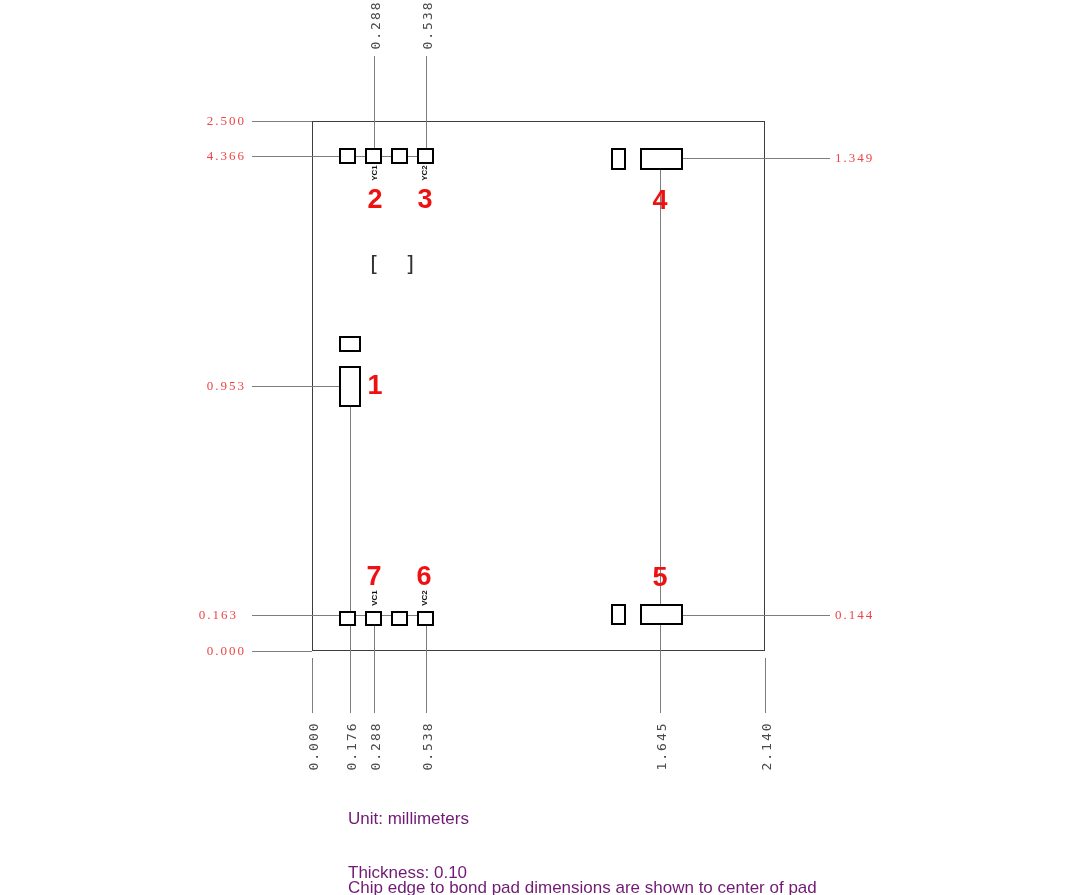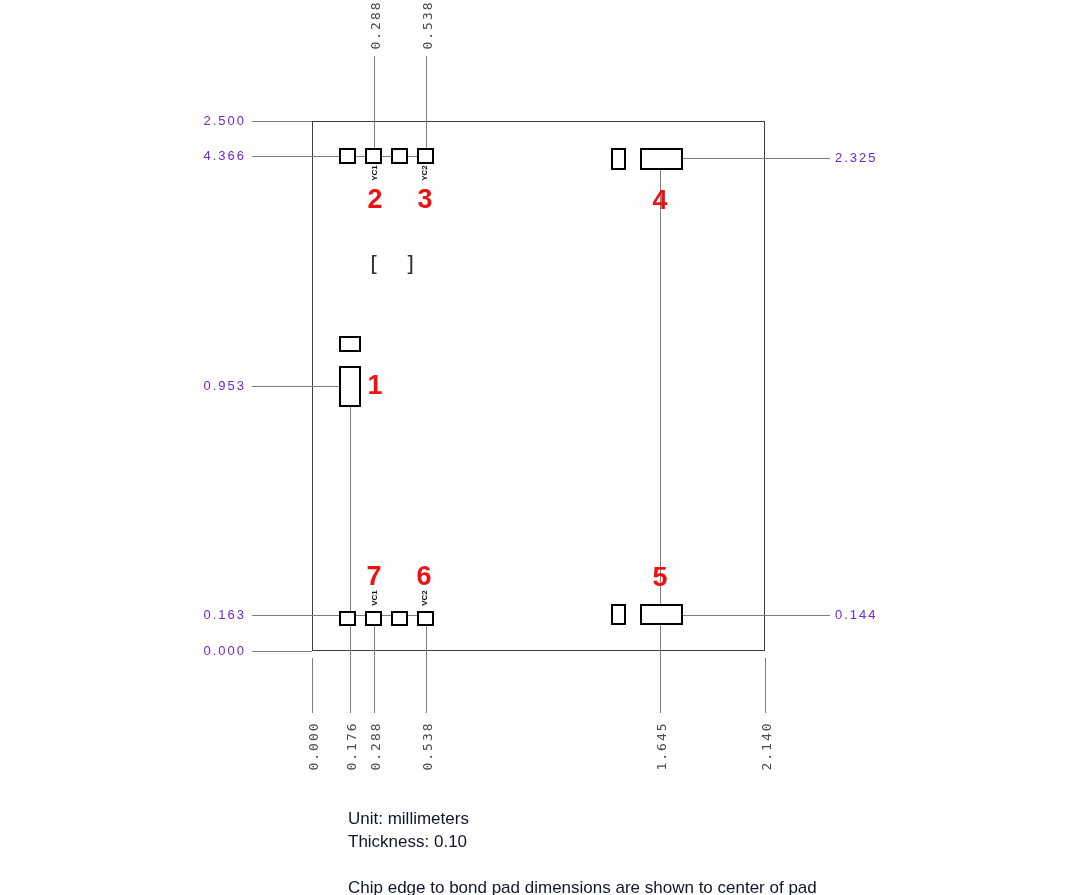--- a/index.html
+++ b/index.html
@@ -13,22 +13,22 @@
     box-sizing:border-box;
   }
   .line { position:absolute; background:#7d7d7d; }
   .hline { height:1px; }
   .vline { width:1px; }
   .pad {
     position:absolute; border:2px solid #000; background:#fff;
     box-sizing:border-box;
   }
   .dim-label {
-    position:absolute; font-family:Liberation Sans, sans-serif;
-    font-size:13px; letter-spacing:2px; color:#6d28d9; white-space:nowrap;
+    position:absolute; font-family:Liberation Serif, serif;
+    font-size:13px; letter-spacing:2px; color:#ef4444; white-space:nowrap;
   }
   .left-label { width:62px; text-align:right; }
   .vcenter-label {
     position:absolute; font-family:"DejaVu Sans Mono", monospace;
     font-size:13px; letter-spacing:2px; color:#4a4a4a; white-space:nowrap;
     transform:translate(-50%,-50%) rotate(-90deg);
   }
   .red-num {
     position:absolute; color:#ee1111; font-weight:bold; font-size:27px;
     line-height:1; transform:translate(-50%,-50%);
@@ -37,21 +37,21 @@
   .pad-tag {
     position:absolute; color:#111; font-size:8px; font-weight:bold;
     white-space:nowrap; transform:translate(-50%,-50%) rotate(-90deg);
     font-family:"Liberation Sans", sans-serif;
   }
   .bracket {
     position:absolute; color:#333; font-size:22px; line-height:22px;
     font-family:"DejaVu Sans Mono", monospace;
   }
   .note {
-    position:absolute; left:348px; color:#0f172a; font-size:17px;
+    position:absolute; left:348px; color:#701a75; font-size:17px;
     line-height:22px; white-space:pre; font-family:"Liberation Sans", sans-serif;
   }
 </style>
 </head>
 <body>
 
 <div id="canvas">
 
   <div class="die" style="left:312px; top:121px; width:453px; height:530px;"></div>
 
@@ -90,24 +90,24 @@
 
   <div class="pad" style="left:611px; top:604px; width:15px; height:21px;"></div>
   <div class="pad" style="left:640px; top:604px; width:43px; height:21px;"></div>
 
   <span class="bracket" style="left:367px; top:253px;">[</span>
   <span class="bracket" style="left:404px; top:253px;">]</span>
 
   <div class="dim-label left-label" style="left:184px; top:113px;">2.500</div>
   <div class="dim-label left-label" style="left:184px; top:148px;">4.366</div>
   <div class="dim-label left-label" style="left:184px; top:378px;">0.953</div>
-  <div class="dim-label left-label" style="left:184px; top:607px;">0.163</div>
+  <div class="dim-label left-label" style="left:176px; top:607px;">0.163</div>
   <div class="dim-label left-label" style="left:184px; top:643px;">0.000</div>
 
-  <div class="dim-label" style="left:835px; top:150px;">2.325</div>
+  <div class="dim-label" style="left:835px; top:150px;">1.349</div>
   <div class="dim-label" style="left:835px; top:607px;">0.144</div>
 
   <div class="vcenter-label" style="left:375px; top:25px;">0.288</div>
   <div class="vcenter-label" style="left:427px; top:25px;">0.538</div>
 
   <div class="vcenter-label" style="left:313px; top:746px;">0.000</div>
   <div class="vcenter-label" style="left:351px; top:746px;">0.176</div>
   <div class="vcenter-label" style="left:375px; top:746px;">0.288</div>
   <div class="vcenter-label" style="left:427px; top:746px;">0.538</div>
   <div class="vcenter-label" style="left:661px; top:746px;">1.645</div>
@@ -120,16 +120,16 @@
   <div class="red-num" style="left:660px; top:577px;">5</div>
   <div class="red-num" style="left:424px; top:576px;">6</div>
   <div class="red-num" style="left:374px; top:576px;">7</div>
 
   <div class="pad-tag" style="left:374px; top:173px;">YC1</div>
   <div class="pad-tag" style="left:424px; top:173px;">YC2</div>
   <div class="pad-tag" style="left:374px; top:598px;">VC1</div>
   <div class="pad-tag" style="left:424px; top:598px;">VC2</div>
 
   <div class="note" style="top:808px;">Unit: millimeters</div>
-  <div class="note" style="top:831px;text-align:center;">Thickness: 0.10</div>
+  <div class="note" style="top:862px;text-align:center;">Thickness: 0.10</div>
   <div class="note" style="top:877px;">Chip edge to bond pad dimensions are shown to center of pad</div>
 
 </div>
 
 </body></html>

